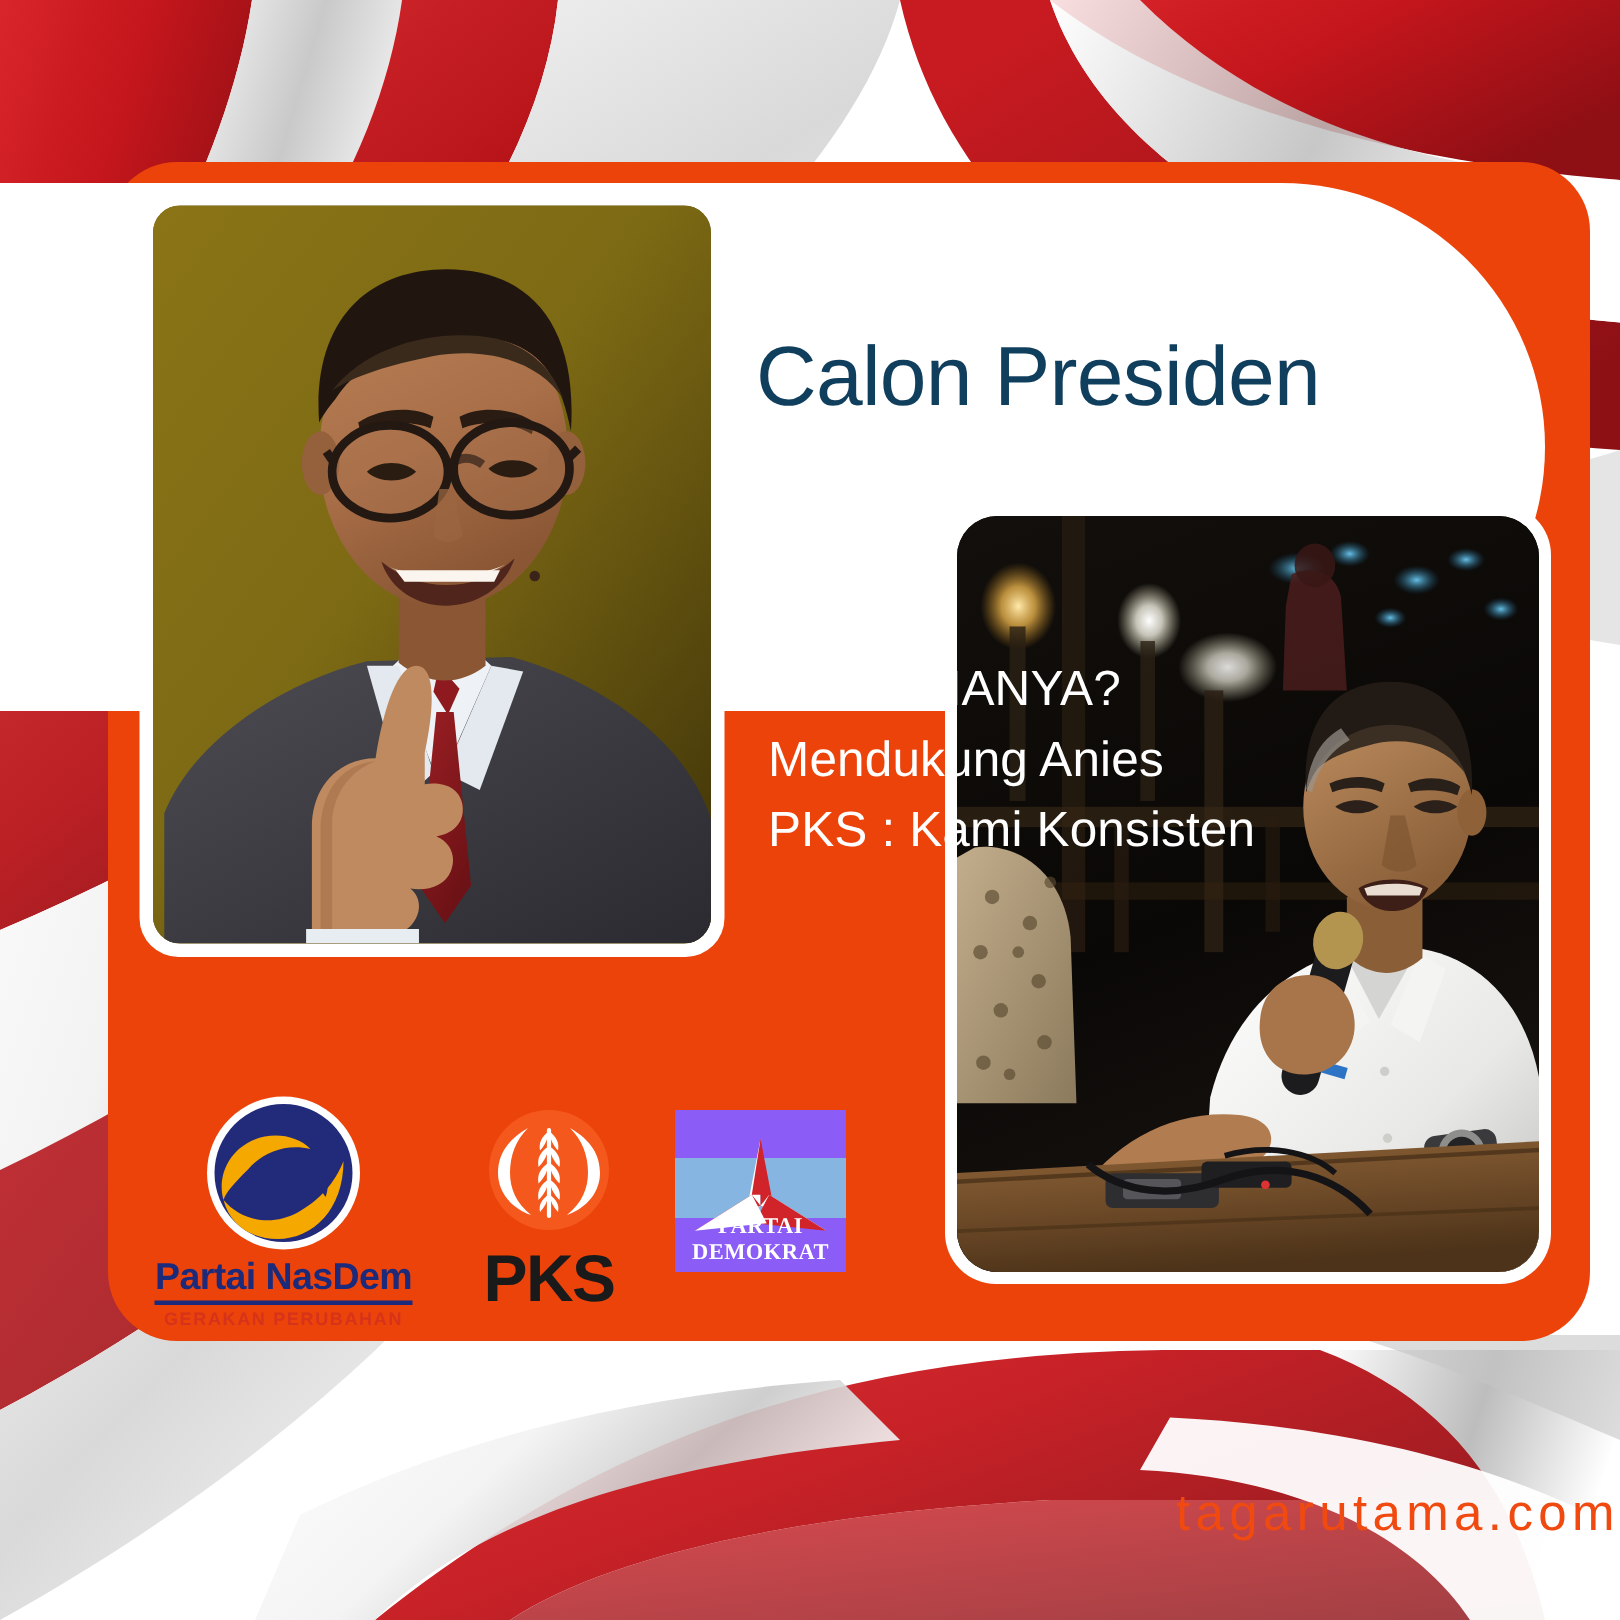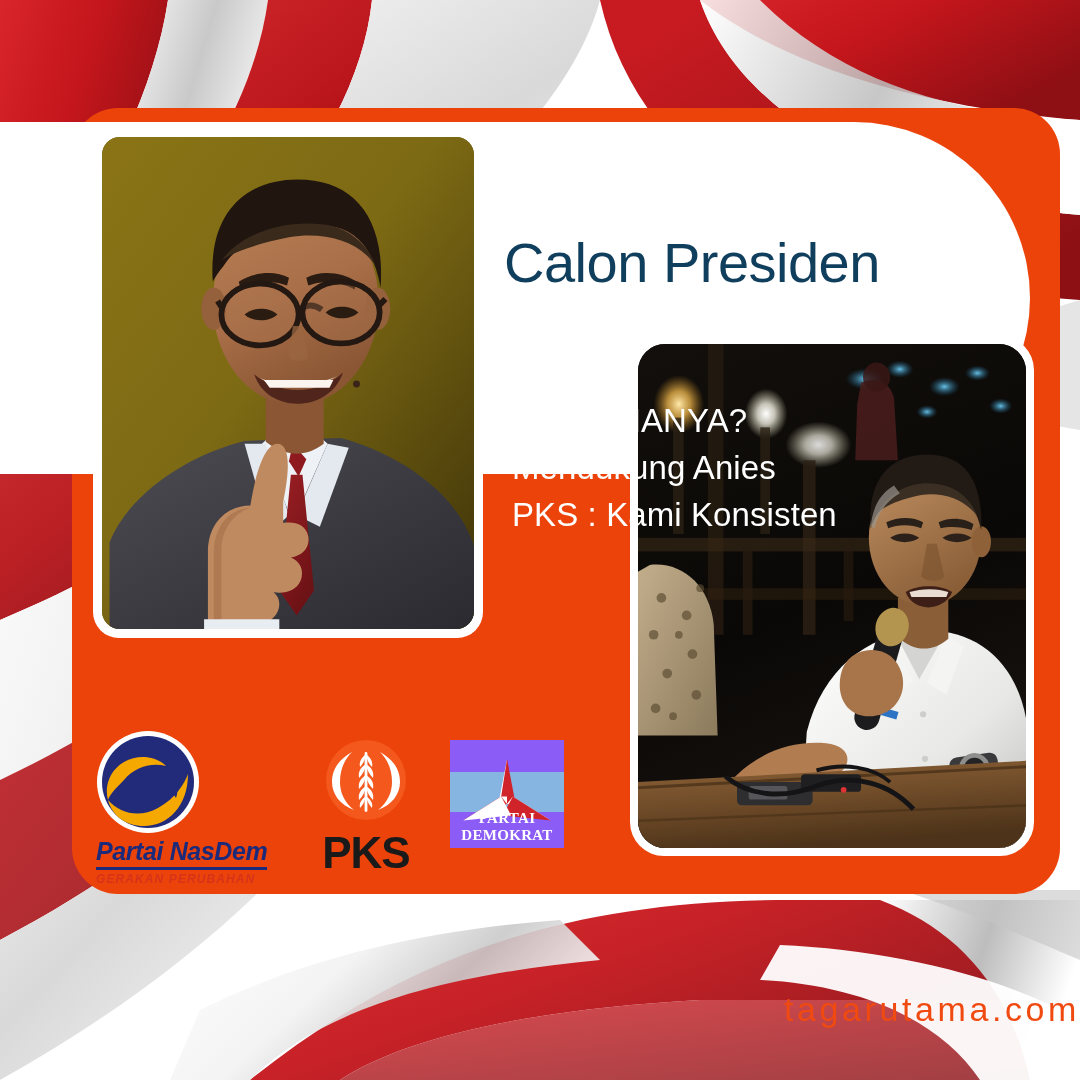--- a/index.html
+++ b/index.html
@@ -49,21 +49,21 @@
     color:var(--navy,#103E5D);
     line-height:1.12;
     white-space:nowrap;
   }
   .role-line {
     font-size:56px;
     font-weight:400;
     color:var(--navy,#103E5D);
     line-height:1.12;
     letter-spacing:-0.5px;
-    margin-top:18px;
+    margin-top:6px;
     white-space:nowrap;
   }
 
   
   .portrait-frame {
     position:absolute;
     left:93px; top:128px;
     width:390px; height:510px;
     background:#ffffff;
     border-radius:26px;
@@ -92,21 +92,21 @@
     width:100%; height:100%;
     border-radius:27px;
     overflow:hidden;
     position:relative;
     background:#0b0906;
   }
 
   
   .quote-block {
     position:absolute;
-    left:512px; top:398px;
+    left:512px; top:436px;
     z-index:20;
     width:470px;
   }
   .quote-line {
     font-size:33px;
     font-weight:400;
     color:#ffffff;
     line-height:1.42;
     white-space:nowrap;
     letter-spacing:0.1px;
@@ -126,21 +126,21 @@
   .logo-row {
     position:absolute;
     left:96px; top:730px;
     z-index:16;
     display:flex;
     align-items:flex-start;
     gap:0px;
   }
 
   
-  .nasdem-wrap { width:186px; display:flex; flex-direction:column; align-items:flex-start;font-style:italic; }
+  .nasdem-wrap { width:186px; display:flex; flex-direction:column; align-items:center; }
   .nasdem-mark { width:104px; height:104px; position:relative; }
   .nasdem-text {
     margin-top:3px;
     font-size:25px; font-weight:700; color:#1b2a7a;
     letter-spacing:-0.4px;
     border-bottom:3px solid #1b2a7a;
     padding-bottom:1px;
     white-space:nowrap;
   }
   .nasdem-sub {

